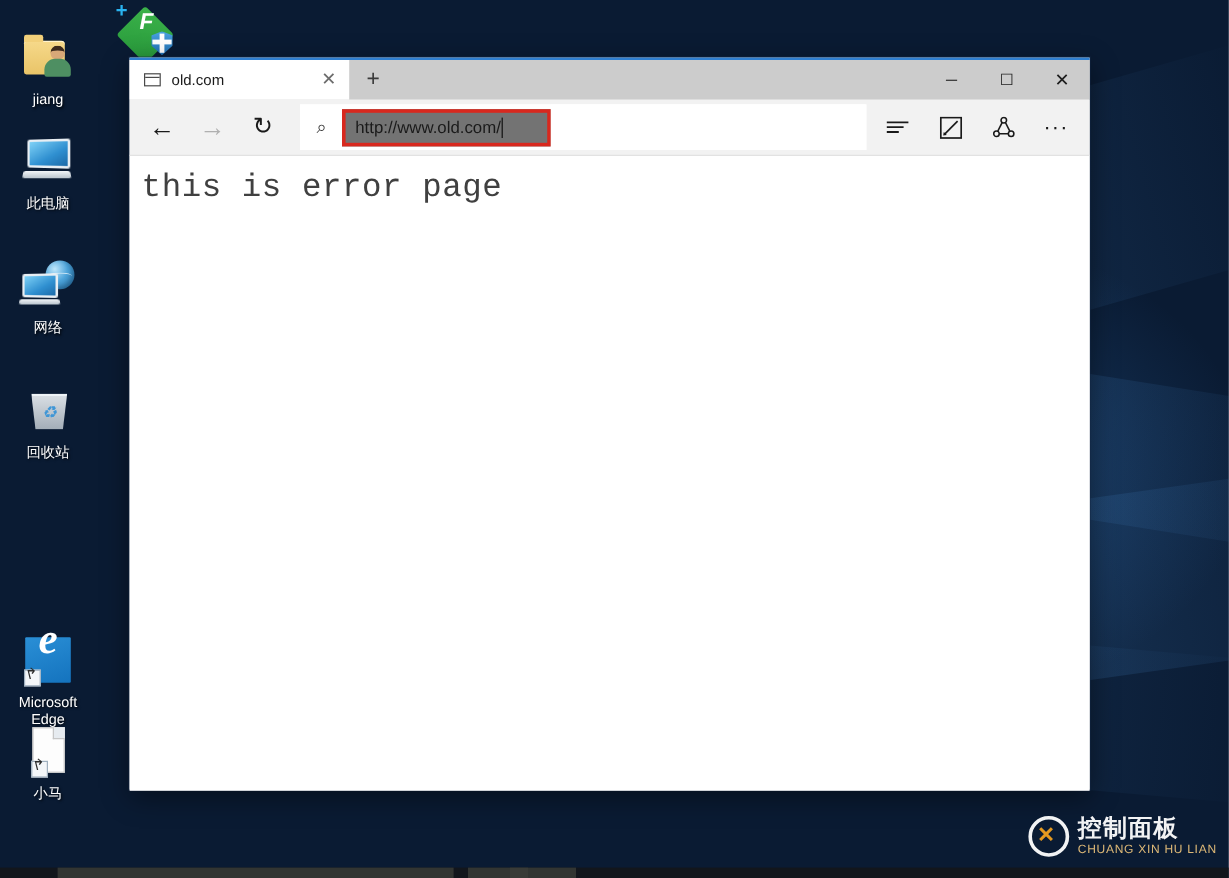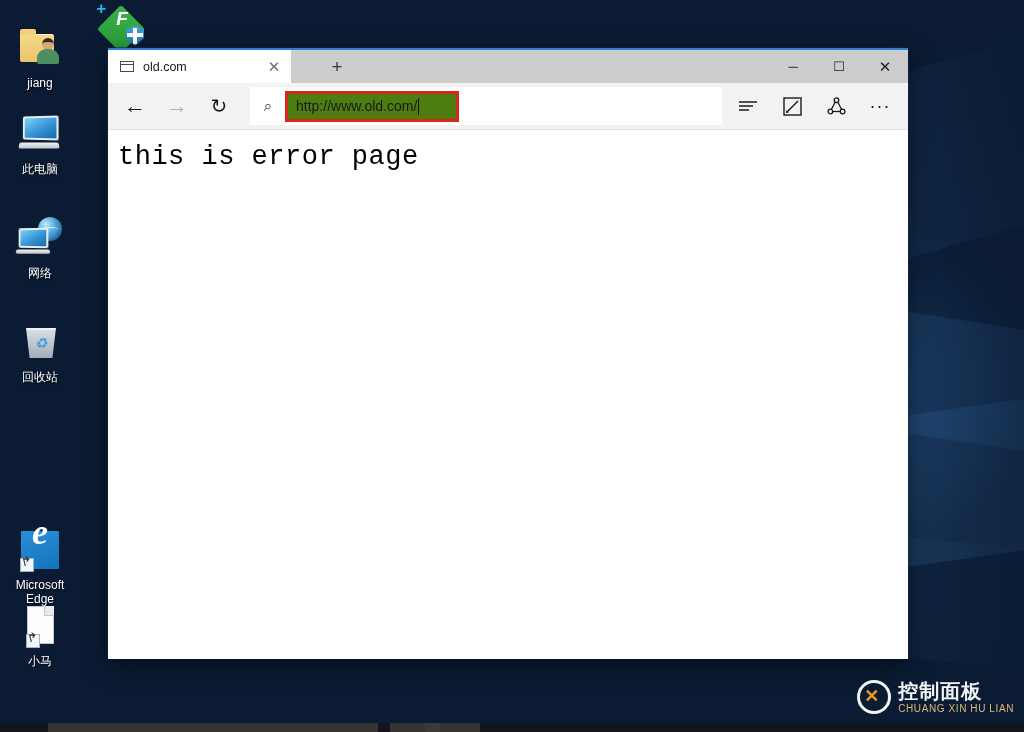--- a/index.html
+++ b/index.html
@@ -195,21 +195,20 @@
     box-shadow: 0 0 0 1px rgba(20,40,70,0.55), 0 6px 22px rgba(0,0,0,0.45);
   }
   #accent-line { height: 2px; background: #2f7fd0; }
 
   #titlebar {
     height: 33px;
     background: #cccccc;
     display: flex;
     align-items: stretch;
     position: relative;
-    gap: 26px;
   }
   .tab {
     width: 183px;
     background: #ffffff;
     display: flex;
     align-items: center;
     padding: 0 6px 0 12px;
     box-sizing: border-box;
     font-size: 12.5px;
     color: #1a1a1a;
@@ -276,21 +275,21 @@
     box-sizing: border-box;
   }
   #search-icon {
     width: 34px; text-align: center; color: #3a3a3a; font-size: 15px; flex: none;
   }
   #url-box {
     flex: 1;
     height: 31px;
     border: 3px solid #d8281e;
     box-sizing: border-box;
-    background: #4d7c0f;
+    background: #737373;
     display: flex;
     align-items: center;
     padding: 0 8px;
     max-width: 174px;
   }
   #url-text {
     font-size: 14px; color: #1a1a1a; white-space: nowrap;
     font-family: "Liberation Sans", sans-serif;
   }
   .caret {
@@ -308,21 +307,21 @@
   #content {
     height: 529px;
     background: #ffffff;
     padding: 12px 0 0 10px;
     box-sizing: border-box;
     overflow: hidden;
   }
   #page-text {
     font-family: "Liberation Mono", monospace;
     font-size: 27px;
-    color: #000000;
+    color: #404040;
     letter-spacing: 0.5px;
     white-space: pre;
   }
 
   
   #taskbar {
     position: absolute;
     left: 0; bottom: 0; width: 1024px; height: 9px;
     background: #12161c;
   }

